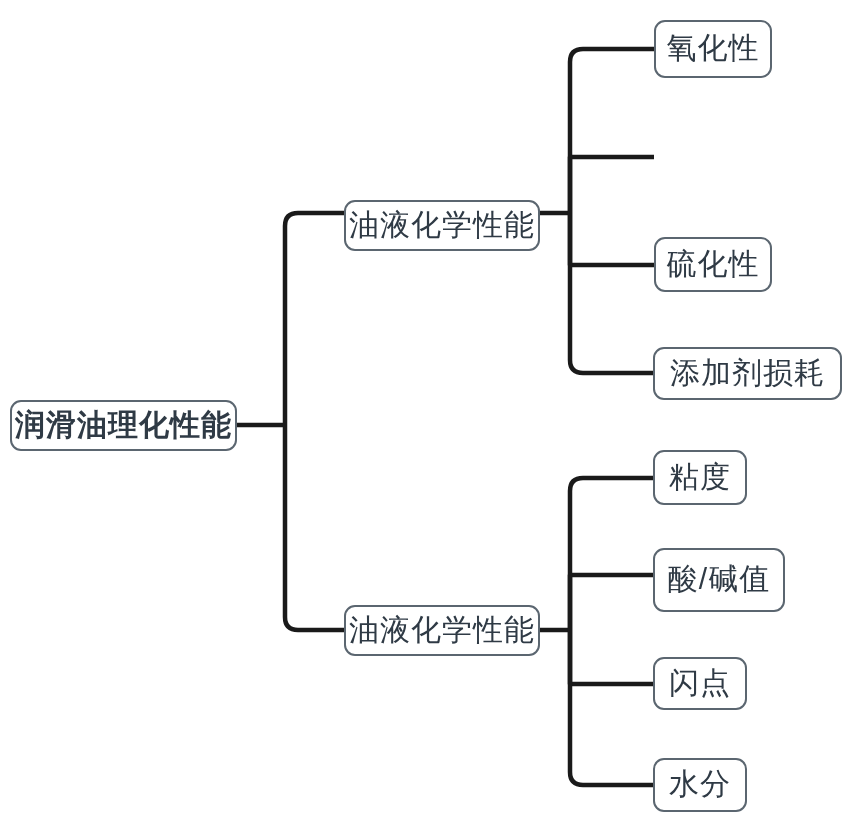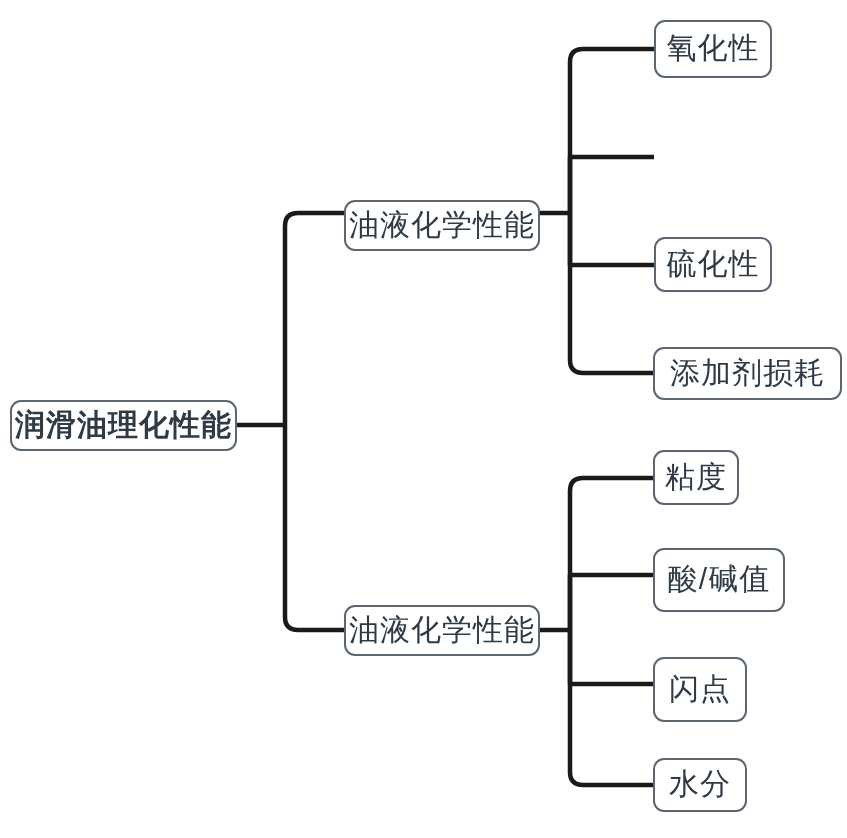--- a/index.html
+++ b/index.html
@@ -90,29 +90,29 @@
 
 
   <div class="node" style="left:654px; top:237px; width:118px; height:55px;">
     <span class="node-label">硫化性</span>
   </div>
 
   <div class="node" style="left:653px; top:347px; width:189px; height:53px;">
     <span class="node-label">添加剂损耗</span>
   </div>
 
-  <div class="node" style="left:653px; top:450px; width:86px; height:55px;">
+  <div class="node" style="left:653px; top:450px; width:94px; height:55px;">
     <span class="node-label">粘度</span>
   </div>
 
   <div class="node" style="left:653px; top:548px; width:132px; height:64px;">
     <span class="node-label">酸/碱值</span>
   </div>
 
-  <div class="node" style="left:653px; top:657px; width:94px; height:65px;">
+  <div class="node" style="left:653px; top:657px; width:94px; height:53px;">
     <span class="node-label">闪点</span>
   </div>
 
   <div class="node" style="left:653px; top:758px; width:94px; height:54px;">
     <span class="node-label">水分</span>
   </div>
 
 </div>
 
 </body></html>

